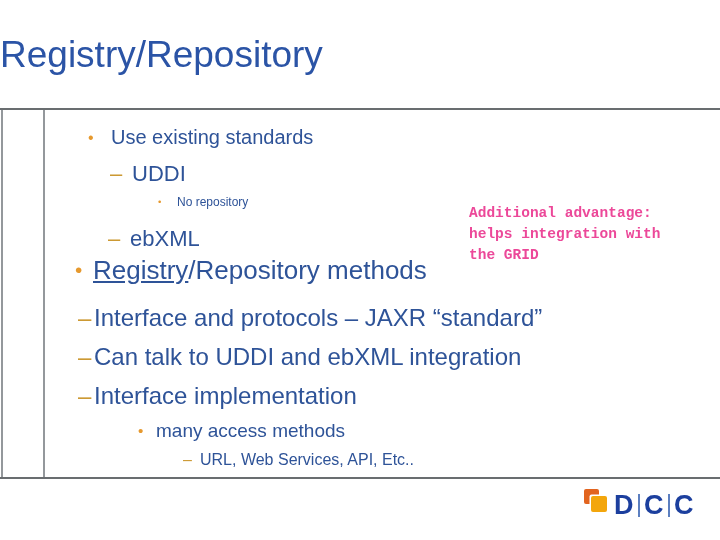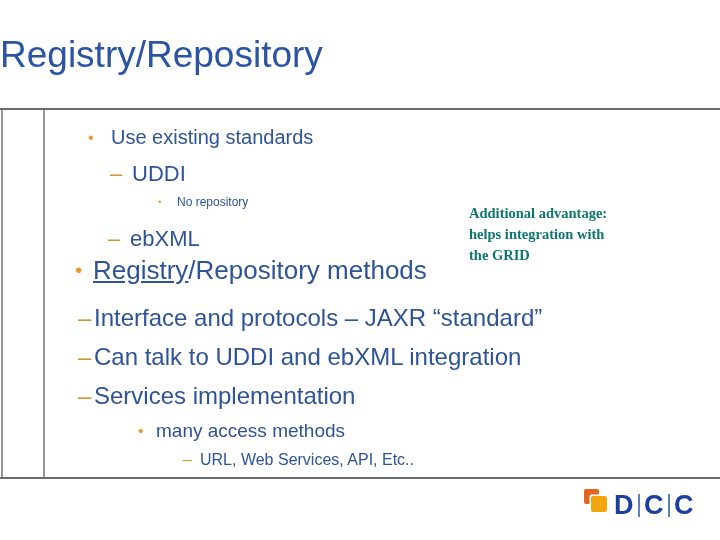--- a/index.html
+++ b/index.html
@@ -32,22 +32,22 @@
   .r4 { left:75px;  top:256px; font-size:26px; } .r4 .mk { width:18px; }
   .r5 { left:78px;  top:305px; font-size:24px; } .r5 .mk { width:16px; }
   .r6 { left:78px;  top:344px; font-size:24px; } .r6 .mk { width:16px; }
   .r7 { left:78px;  top:383px; font-size:24px; } .r7 .mk { width:16px; }
   .r8 { left:138px; top:421px; font-size:19px; } .r8 .mk { width:18px; }
   .r9 { left:183px; top:451px; font-size:16px; } .r9 .mk { width:17px; }
   .u { text-decoration:underline; }
   
   .annotation {
     position:absolute; left:469px; top:203px;
-    font-family:Liberation Serif, serif; font-weight:bold;
-    font-size:14.5px; line-height:21px; color:#0f766e; white-space:nowrap;
+    font-family:Liberation Mono, monospace; font-weight:bold;
+    font-size:14.5px; line-height:21px; color:#ec4899; white-space:nowrap;
   }
   
   .logo { position:absolute; left:584px; top:488px; width:130px; height:36px; }
   .logo-icon { position:absolute; left:0; top:1px; width:26px; height:26px; }
   .sq-back  { position:absolute; left:0; top:0; width:15px; height:15px; background:#e2641f; border-radius:2px; }
   .sq-front { position:absolute; left:7px; top:7px; width:16px; height:16px; background:#f3a60c; border-radius:2px; box-shadow:-1.5px -1.5px 0 #ffffff; }
   .logo-text {
     position:absolute; left:30px; top:2px; display:flex; align-items:center;
     font-size:27px; font-weight:bold; color:#1c3f9e; letter-spacing:0.5px;
   }
@@ -80,21 +80,21 @@
   <div class="row r4">
     <span class="mk mk-dot">•</span><span class="u">Registry</span><span>/Repository methods</span>
   </div>
   <div class="row r5">
     <span class="mk mk-dash">–</span><span>Interface and protocols – JAXR “standard”</span>
   </div>
   <div class="row r6">
     <span class="mk mk-dash">–</span><span>Can talk to UDDI and ebXML integration</span>
   </div>
   <div class="row r7">
-    <span class="mk mk-dash">–</span><span>Services implementation</span>
+    <span class="mk mk-dash">–</span><span>Interface implementation</span>
   </div>
   <div class="row r8">
     <span class="mk mk-dot">•</span><span>many access methods</span>
   </div>
   <div class="row r9">
     <span class="mk mk-dash">–</span><span>URL, Web Services, API, Etc..</span>
   </div>
 
   <div class="annotation">
     <div>Additional advantage:</div>

